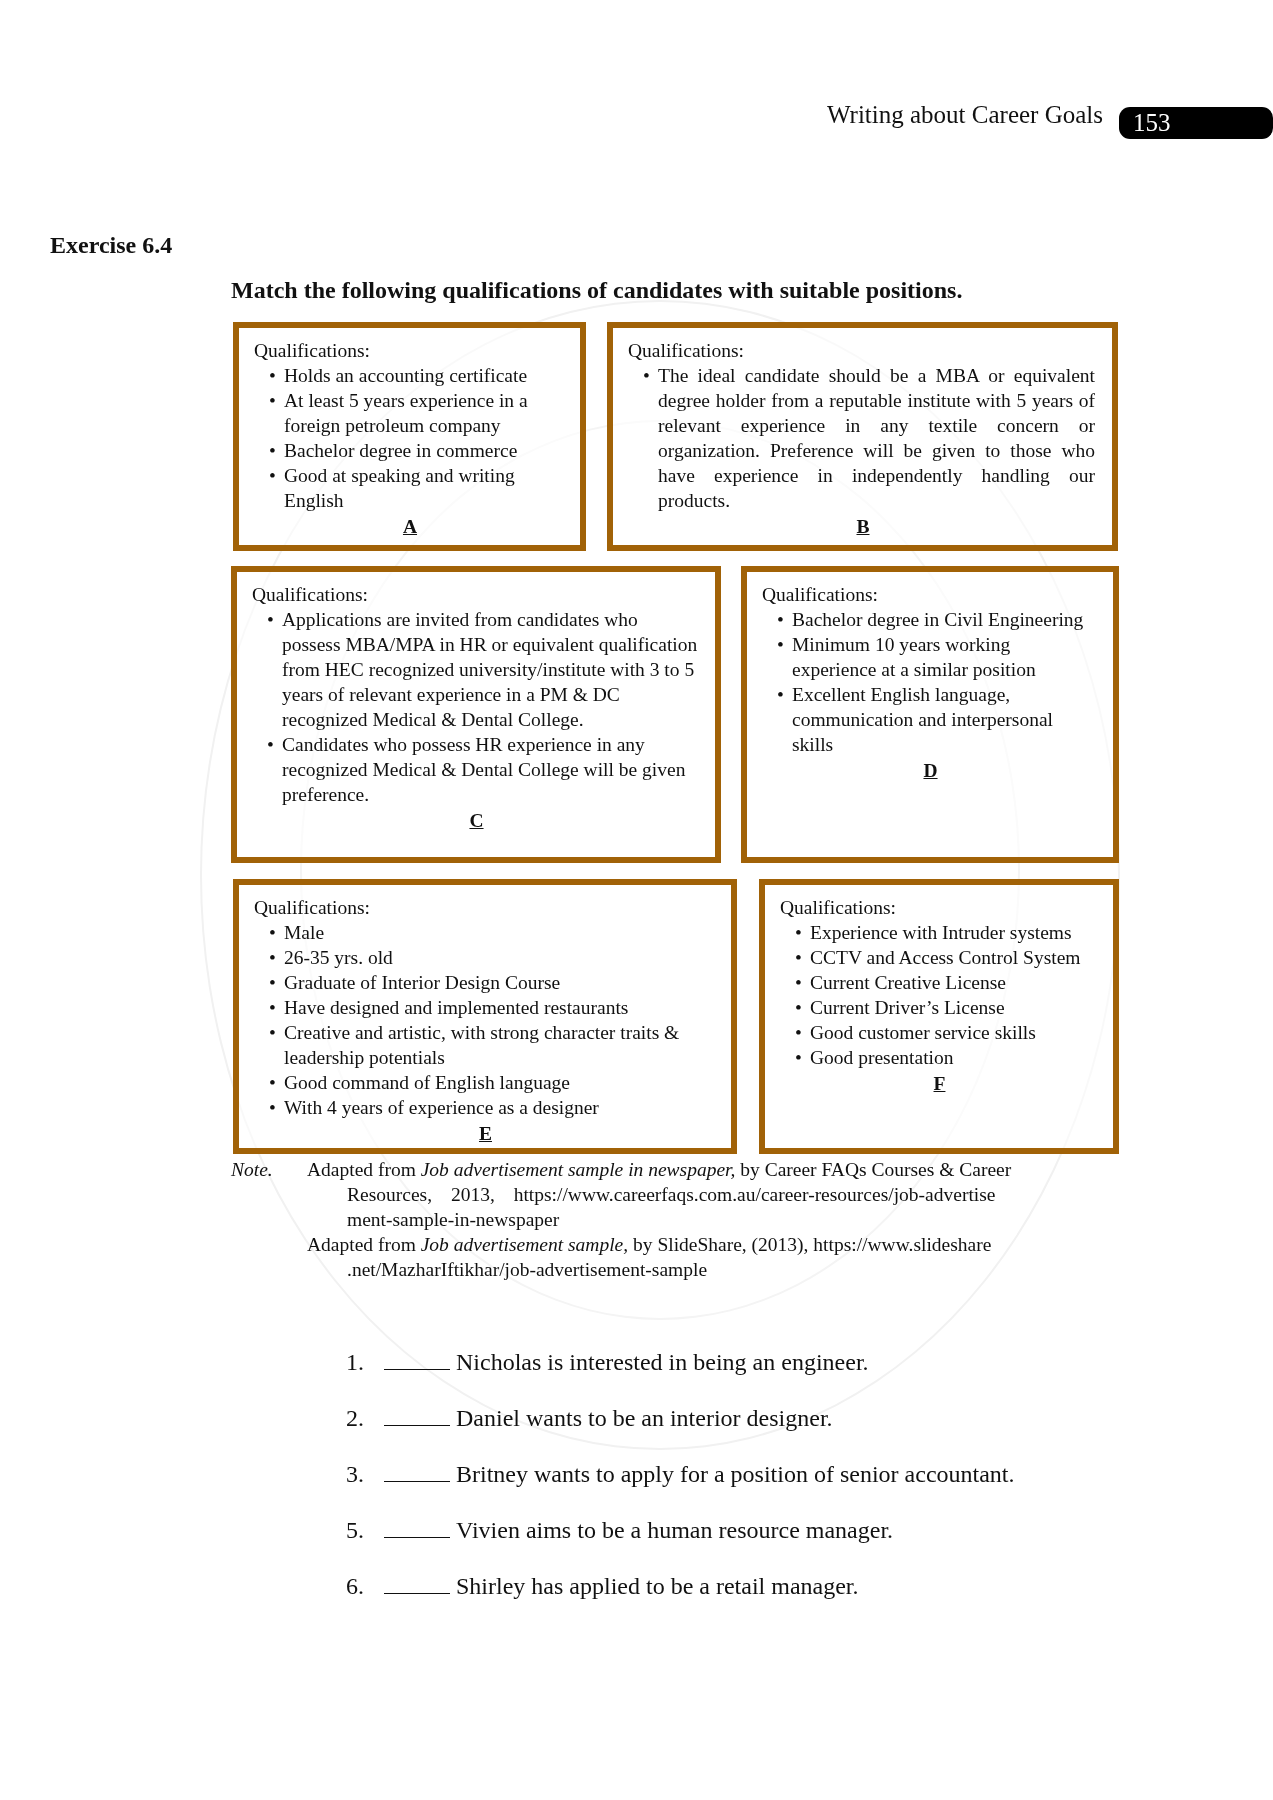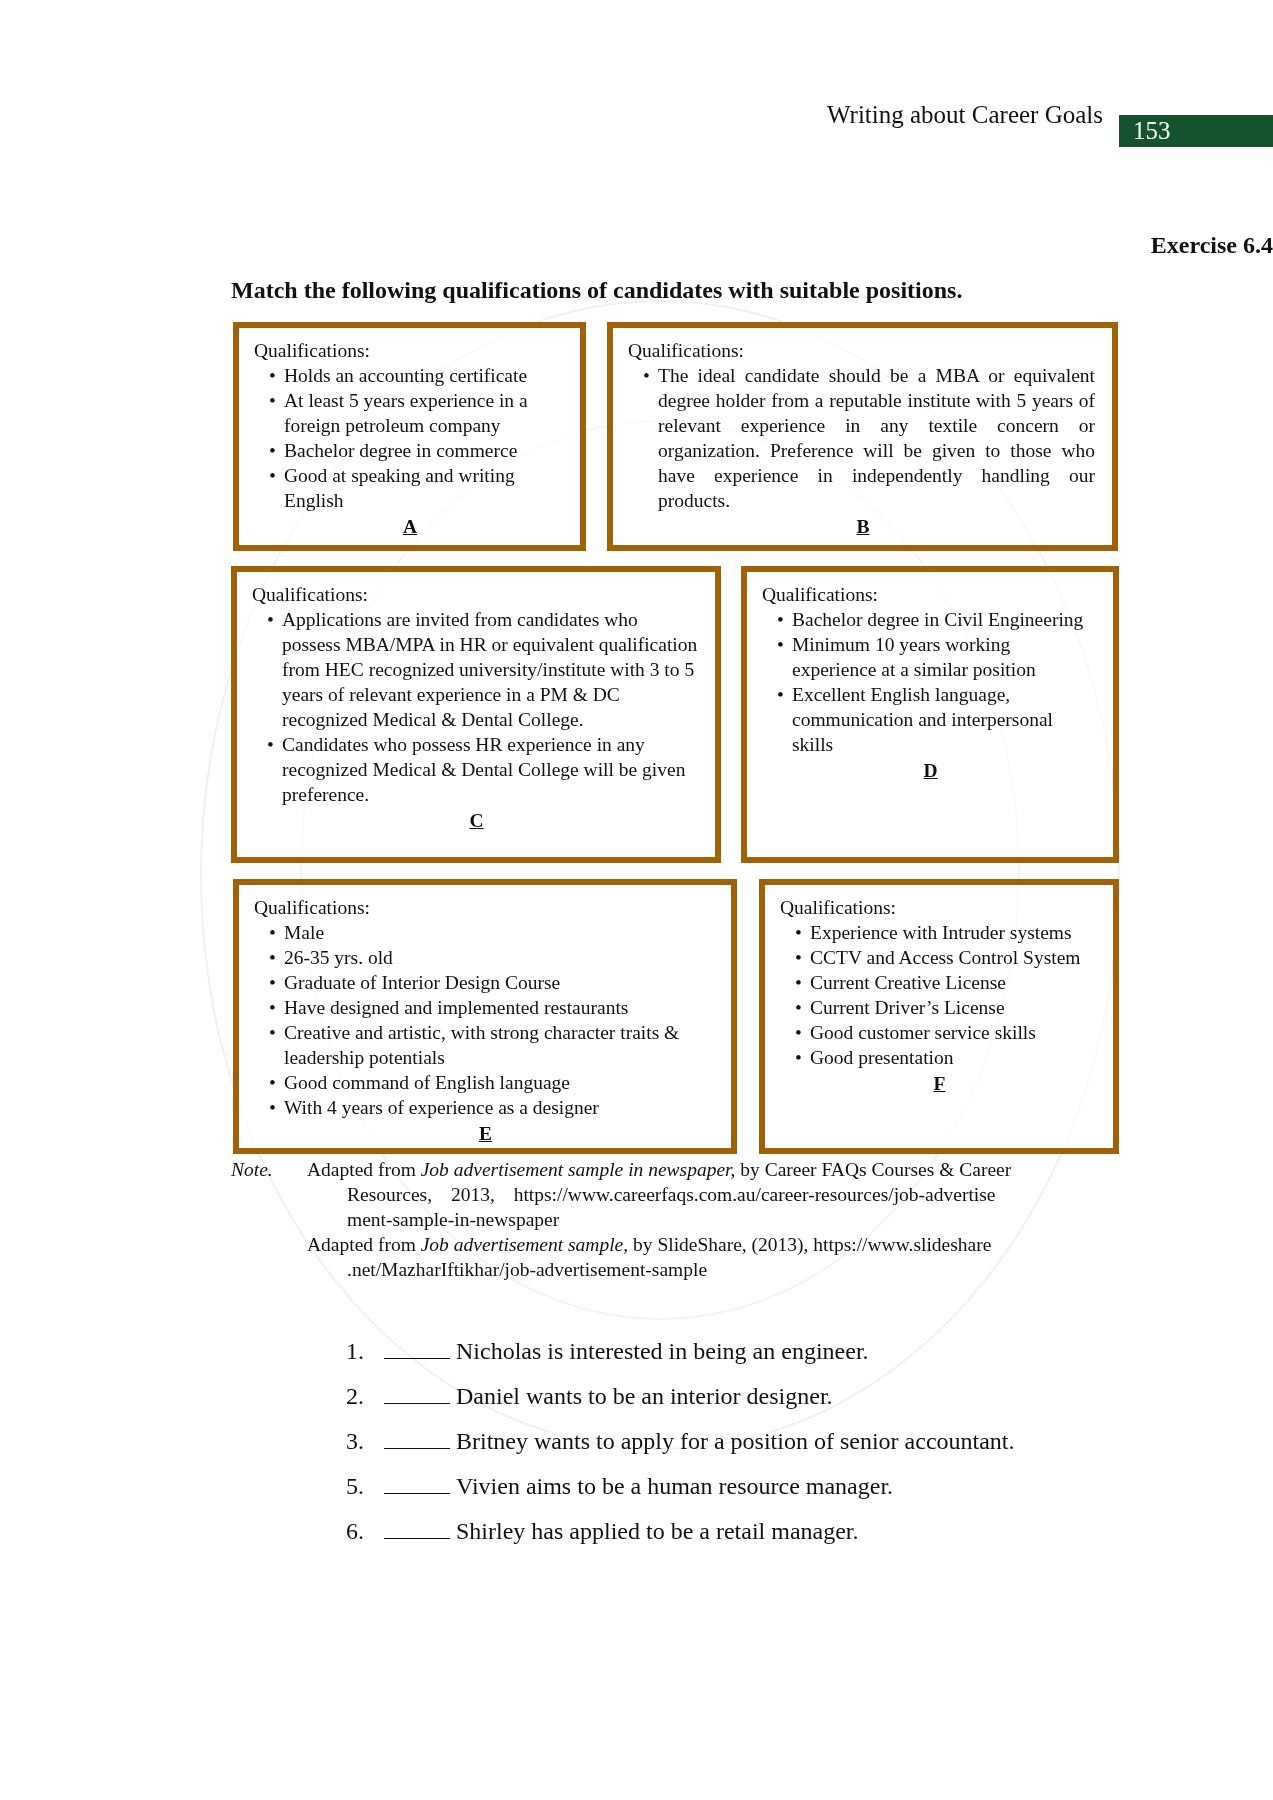--- a/index.html
+++ b/index.html
@@ -3,24 +3,24 @@
 <meta charset="utf-8">
 <style>
   html, body { margin:0; padding:0; }
   body { width:1273px; height:1800px; background:#ffffff; position:relative; overflow:hidden;
          font-family:"DejaVu Serif", "Liberation Serif", serif; color:#111; }
   .watermark { position:absolute; left:200px; top:300px; width:920px; height:1150px; border-radius:50%;
                border:2px solid #f1f1f1; box-sizing:border-box; }
   .watermark.inner { left:300px; top:420px; width:720px; height:900px; border-color:#f4f4f4; }
   .running-head { position:absolute; top:99px; left:0; width:1273px; height:32px;text-decoration:underline; }
   .running-title { position:absolute; right:170px; top:0; font-family:"Liberation Serif", serif; font-size:25px; line-height:32px; color:#111; }
-  .page-num-bar { position:absolute; left:1119px; top:16px; width:154px; height:32px; background:#14532d; }
+  .page-num-bar { position:absolute; left:1119px; top:8px; width:154px; height:32px; background:#000000;border-radius:11px; }
   .page-num { position:absolute; left:14px; top:0; font-family:"Liberation Serif", serif; font-size:25px; line-height:32px; color:#fff; }
 
-  .ex-title { position:absolute; top:230px; left:0; width:1273px; text-align:right; padding-left:50px; box-sizing:border-box;
+  .ex-title { position:absolute; top:230px; left:0; width:1273px; text-align:left; padding-left:50px; box-sizing:border-box;
               font-family:"Liberation Serif", serif; font-weight:bold; font-size:24px; line-height:30px; }
   .instruction { position:absolute; top:275px; left:231px; font-family:"Liberation Serif", serif; font-weight:bold; font-size:24px; line-height:30px; }
 
   .box { position:absolute; border:6px solid #a16207; box-sizing:border-box; background:rgba(255,255,255,0.6);
          font-family:"Liberation Serif", serif; font-size:19.5px; line-height:25px; padding:10px 14px 0 15px; }
   .box .q-label { display:block; }
   .box ul { margin:0; padding:0 0 0 30px; list-style:none; }
   .box li { position:relative; padding-left:0; }
   .box li::before { content:"\2022"; position:absolute; left:-15px; top:0; }
   .box .letter { display:block; text-align:center; font-weight:bold; text-decoration:underline; margin-top:1px; }
@@ -35,21 +35,21 @@
   #box-f { left:759px; top:879px; width:360px; height:275px; }
 
   .note { position:absolute; top:1157px; left:231px; width:890px; font-family:"Liberation Serif", serif; font-size:19.5px; line-height:25px; }
   .note .note-label { position:absolute; left:0; top:0; font-style:italic; }
   .note .cite { padding-left:76px; }
   .note .cite-cont { padding-left:116px; }
   .note .cite-cont.spaced { word-spacing:14px; }
   .note i { font-style:italic; }
 
   .questions { position:absolute; top:1334px; left:346px; font-family:"Liberation Serif", serif; font-size:24px; }
-  .q-row { height:45px; line-height:34px; white-space:nowrap; }
+  .q-row { height:45px; line-height:34px; white-space:nowrap;margin-top:11px; }
   .q-num { display:inline-block; width:38px; }
   .q-blank { display:inline-block; width:66px; border-bottom:1.5px solid #111; height:22px; margin-right:6px; vertical-align:baseline; }
 </style>
 </head>
 <body>
 
 <div class="watermark"></div>
 <div class="watermark inner"></div>
 
 <div class="running-head">

